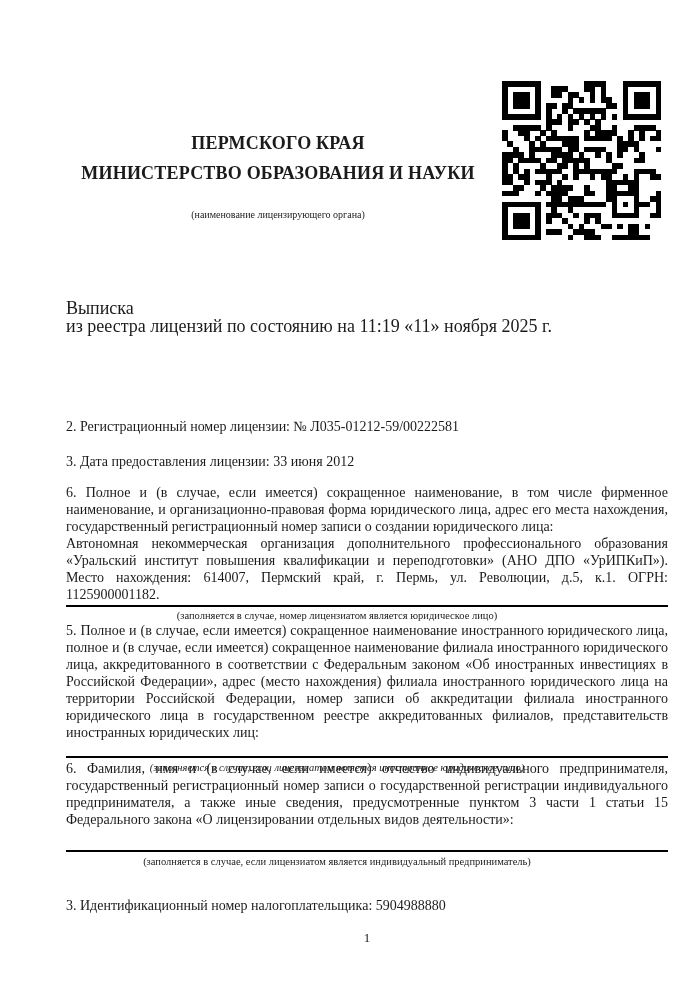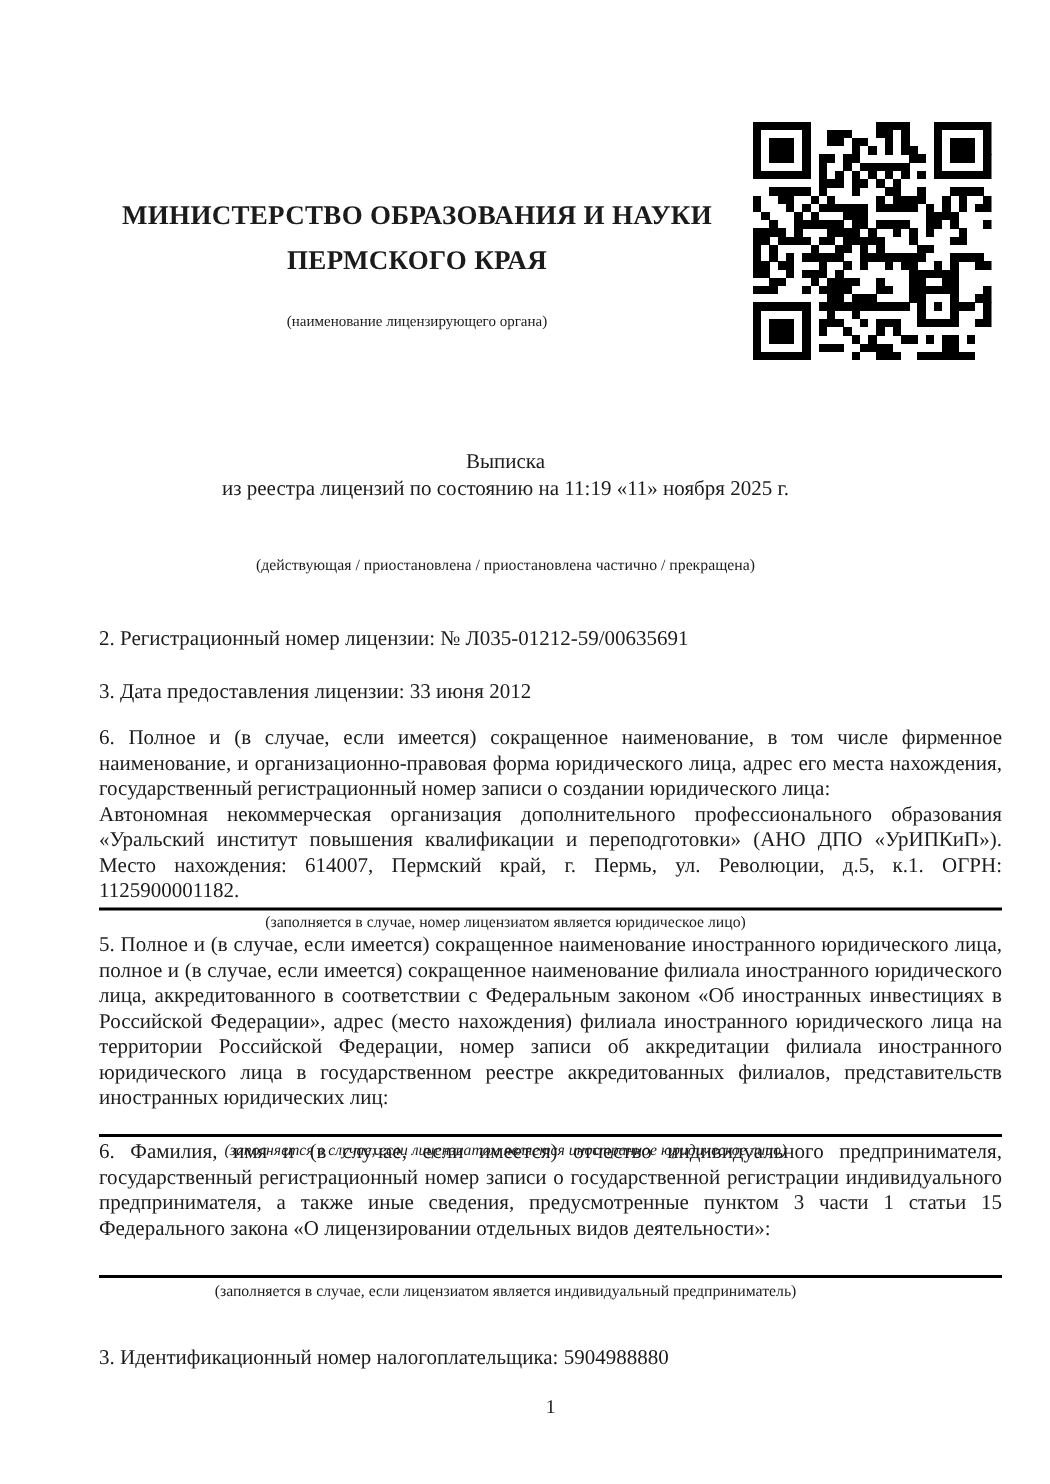--- a/index.html
+++ b/index.html
@@ -37,22 +37,21 @@
     line-height: 12px;
     margin-top: 21px;
   }
   .doc-title {
     position: absolute;
     top: 300px;
     left: 66px;
     width: 602px;
     box-sizing: border-box;
     padding-right: 60px;
-    text-align: center;
-    font-size: 14px;
+    font-size: 18px;
     line-height: 17.5px;
   }
   .block {
     position: absolute;
     left: 66px;
     width: 602px;
     font-size: 14px;
     line-height: 17px;
   }
   .just { text-align: justify; }
@@ -509,37 +508,36 @@
       <rect x="21" y="28" width="1.03" height="1.03"></rect>
       <rect x="22" y="28" width="1.03" height="1.03"></rect>
       <rect x="23" y="28" width="1.03" height="1.03"></rect>
       <rect x="24" y="28" width="1.03" height="1.03"></rect>
       <rect x="25" y="28" width="1.03" height="1.03"></rect>
       <rect x="26" y="28" width="1.03" height="1.03"></rect>
     </svg>
 
   <div class="ministry">
     <div class="ministry-name">
+      <div>ПЕРМСКОГО КРАЯ</div>
       <div>МИНИСТЕРСТВО ОБРАЗОВАНИЯ И НАУКИ</div>
-      <div>ПЕРМСКОГО КРАЯ</div>
     </div>
     <div class="ministry-note">(наименование лицензирующего органа)</div>
   </div>
 
   <div class="doc-title">
     <div>Выписка</div>
     <div>из реестра лицензий по состоянию на 11:19 «11» ноября 2025 г.</div>
   </div>
 
   <div id="item1" class="block">
-    <div class="note">(действующая / приостановлена / приостановлена частично / прекращена)</div>
   </div>
 
   <div id="item2" class="block">
-    <div>2. Регистрационный номер лицензии: № Л035-01212-59/00635691</div>
+    <div>2. Регистрационный номер лицензии: № Л035-01212-59/00222581</div>
   </div>
 
   <div id="item3" class="block">
     <div>3. Дата предоставления лицензии: 33 июня 2012</div>
   </div>
 
   <div id="item4" class="block">
     <div class="just">6. Полное и (в случае, если имеется) сокращенное наименование, в том числе фирменное наименование, и организационно-правовая форма юридического лица, адрес его места нахождения, государственный регистрационный номер записи о создании юридического лица:</div>
     <div class="just">Автономная некоммерческая организация дополнительного профессионального образования «Уральский институт повышения квалификации и переподготовки» (АНО ДПО «УрИПКиП»). Место нахождения: 614007, Пермский край, г. Пермь, ул. Революции, д.5, к.1. ОГРН: 1125900001182.</div>
     <div class="rule"></div>

